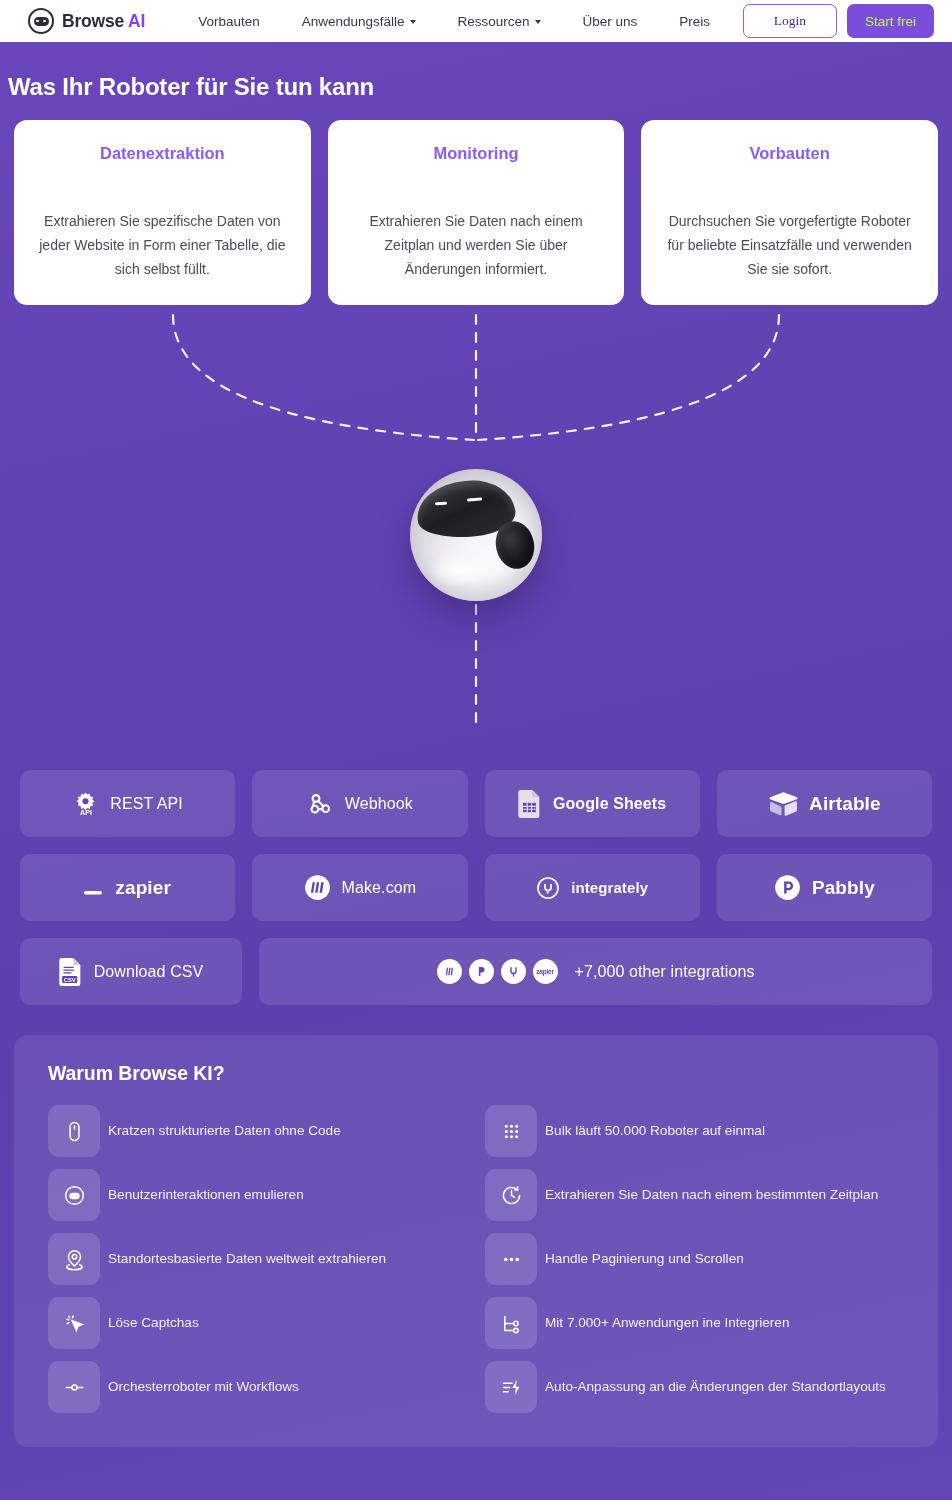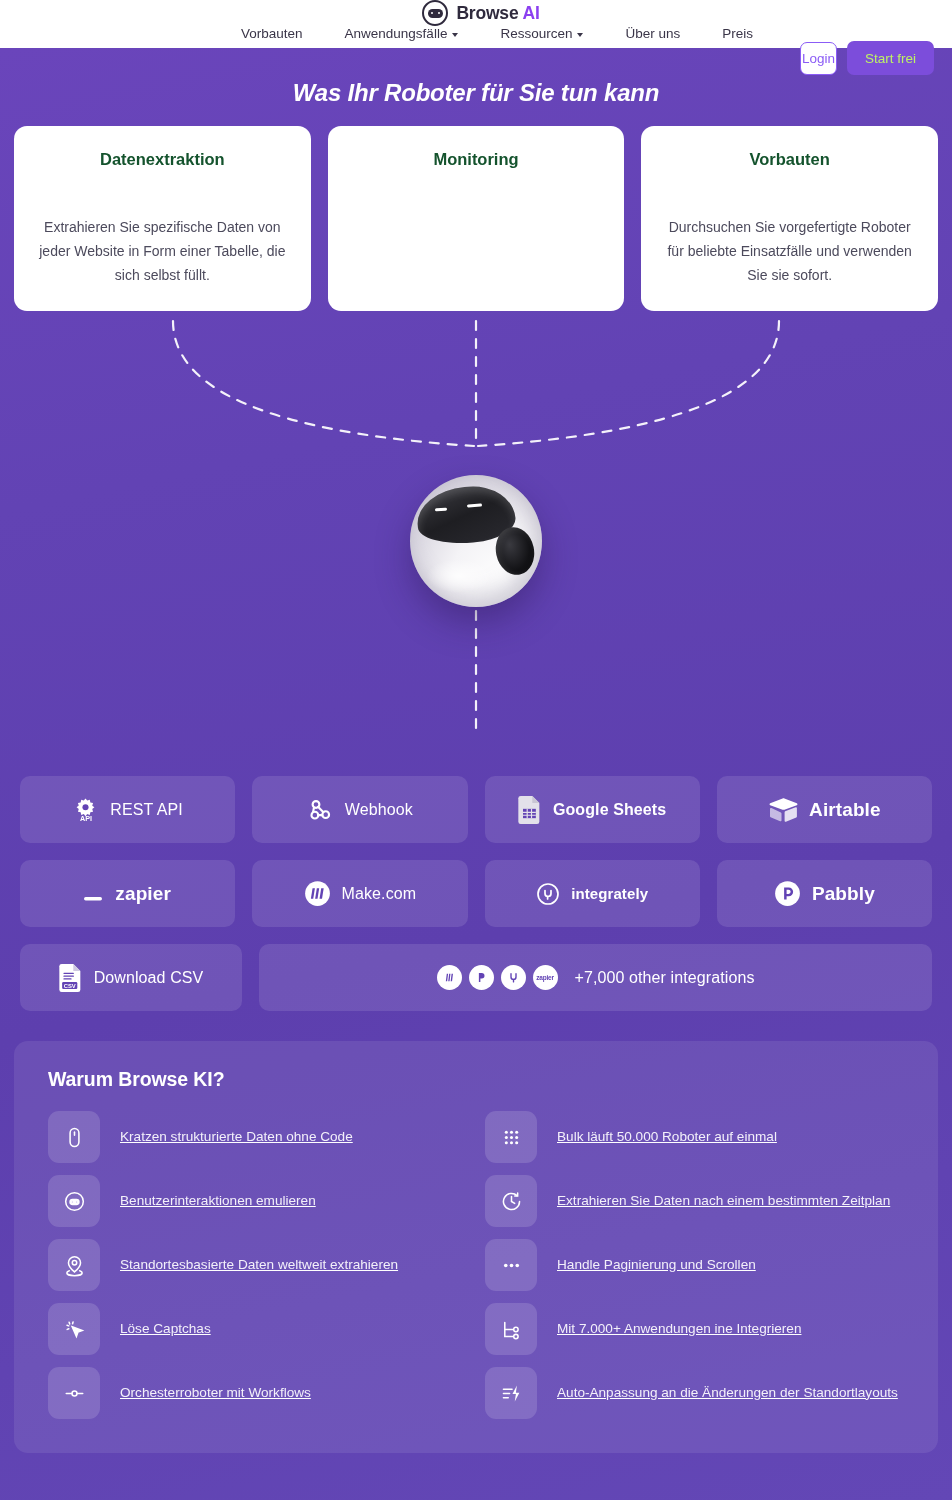--- a/index.html
+++ b/index.html
@@ -8,28 +8,27 @@
     font-family: "Liberation Sans", sans-serif;
     background: #6243b4;
     color: #fff;
     width: 952px;
     min-height: 1500px;
     overflow: hidden;
   }
 
   
   .topbar {
-    height: 48px;
+    height: 42px;
     background: #ffffff;
     display: flex;
     align-items: center;
     padding: 0 18px 0 28px;
     position: relative;
     z-index: 20;
-    flex-direction: column;
   }
   .brand { display: flex; align-items: center; gap: 8px; }
   .brand-mark {
     width: 26px; height: 26px; border-radius: 50%;
     border: 2.4px solid #2f2a3d;
     display: flex; align-items: center; justify-content: center;
     position: relative;
   }
   .brand-mark .visor {
     width: 15px; height: 9px; border-radius: 5px;
@@ -50,51 +49,51 @@
     display: flex; align-items: center; gap: 5px; cursor: pointer;
     white-space: nowrap;
   }
   .caret {
     width: 0; height: 0; border-left: 3.6px solid transparent;
     border-right: 3.6px solid transparent; border-top: 4.4px solid #3a3548;
     margin-top: 2px;
   }
   .nav-actions { margin-left: auto; display: flex; align-items: center; gap: 10px; }
   .btn-login {
-    border: 1.6px solid #8b5cf6; color: #8b5cf6; background: #fff;
-    border-radius: 7px; padding: 8px 1px; font-size: 13.5px; cursor: pointer;
-    font-family: Liberation Sans, sans-serif;
+    border: 1.6px solid #8b5cf6; color: #4c1d95; background: #fff;
+    border-radius: 7px; padding: 8px 30px; font-size: 13.5px; cursor: pointer;
+    font-family: Liberation Serif, serif;
   }
   .btn-start {
     background: #7c4ddb; color: #bef264; border: none;
     border-radius: 7px; padding: 9.5px 18px; font-size: 13.5px; cursor: pointer;
     font-family: inherit;
   }
 
   
   .page {
     background: linear-gradient(168deg, #6a45bb 0%, #6243b4 28%, #5d3fae 60%, #6347b6 100%);
     padding-bottom: 1px;
     min-height: 1454px;
   }
   .section-title {
-    text-align: center; font-size: 24px; font-weight: 700;
-    padding: 31px 14px 19px; letter-spacing: -0.2px; font-style: italic;
+    text-align: left; font-size: 24px; font-weight: 700;
+    padding: 31px 8px 19px; letter-spacing: -0.2px;
   }
 
   
   .cards {
     display: flex; gap: 17px; padding: 0 14px;
   }
   .card {
     flex: 1; background: #fff; border-radius: 13px;
     padding: 24px 22px 22px; text-align: center; min-height: 185px;
   }
   .card-title {
-    font-size: 16.5px; font-weight: 700; color: #14532d; margin-bottom: 18px;
+    font-size: 16.5px; font-weight: 700; color: #8b5cf6; margin-bottom: 18px;
   }
   .card-body {
     font-size: 14px; color: #4c4a5c; line-height: 1.72; margin-top: 46px;
   }
 
   
   .flow { position: relative; height: 465px; }
   .flow svg { position: absolute; inset: 0; width: 952px; height: 465px; }
   .robot {
     position: absolute; left: 50%; top: 164px; transform: translateX(-50%);
@@ -154,21 +153,21 @@
   }
 
   
   .why {
     margin: 30px 14px 0; background: rgba(255,255,255,.085);
     border-radius: 14px; padding: 27px 34px 34px;
   }
   .why-title { font-size: 19.5px; font-weight: 700; margin-bottom: 20px; letter-spacing: -.1px; }
   .why-grid { display: flex; gap: 18px; }
   .why-col { flex: 1; display: flex; flex-direction: column; gap: 12px; }
-  .feat { display: flex; align-items: center; gap: 20px; min-height: 52px; text-decoration: underline; }
+  .feat { display: flex; align-items: center; gap: 8px; min-height: 52px; }
   .feat-ic {
     flex: 0 0 52px; width: 52px; height: 52px; border-radius: 11px;
     background: rgba(255,255,255,.145);
     display: flex; align-items: center; justify-content: center;
   }
   .feat-tx { font-size: 13.6px; line-height: 1.5; color: #f3f0fa; }
   svg.s { display: block; }
 </style>
 </head>
 <body>
@@ -211,20 +210,21 @@
 
   <h1 class="section-title">Was Ihr Roboter für Sie tun kann</h1>
 
   <div class="cards">
     <div class="card">
       <div class="card-title">Datenextraktion</div>
       <div class="card-body">Extrahieren Sie spezifische Daten von jeder Website in Form einer Tabelle, die sich selbst füllt.</div>
     </div>
     <div class="card">
       <div class="card-title">Monitoring</div>
+      <div class="card-body">Extrahieren Sie Daten nach einem Zeitplan und werden Sie über Änderungen informiert.</div>
     </div>
     <div class="card">
       <div class="card-title">Vorbauten</div>
       <div class="card-body">Durchsuchen Sie vorgefertigte Roboter für beliebte Einsatzfälle und verwenden Sie sie sofort.</div>
     </div>
   </div>
 
   <div class="flow">
     <svg viewBox="0 0 952 465">
       <g fill="none" stroke="#ffffff" stroke-width="2.2" stroke-dasharray="9 9" stroke-linecap="round" opacity=".93">

